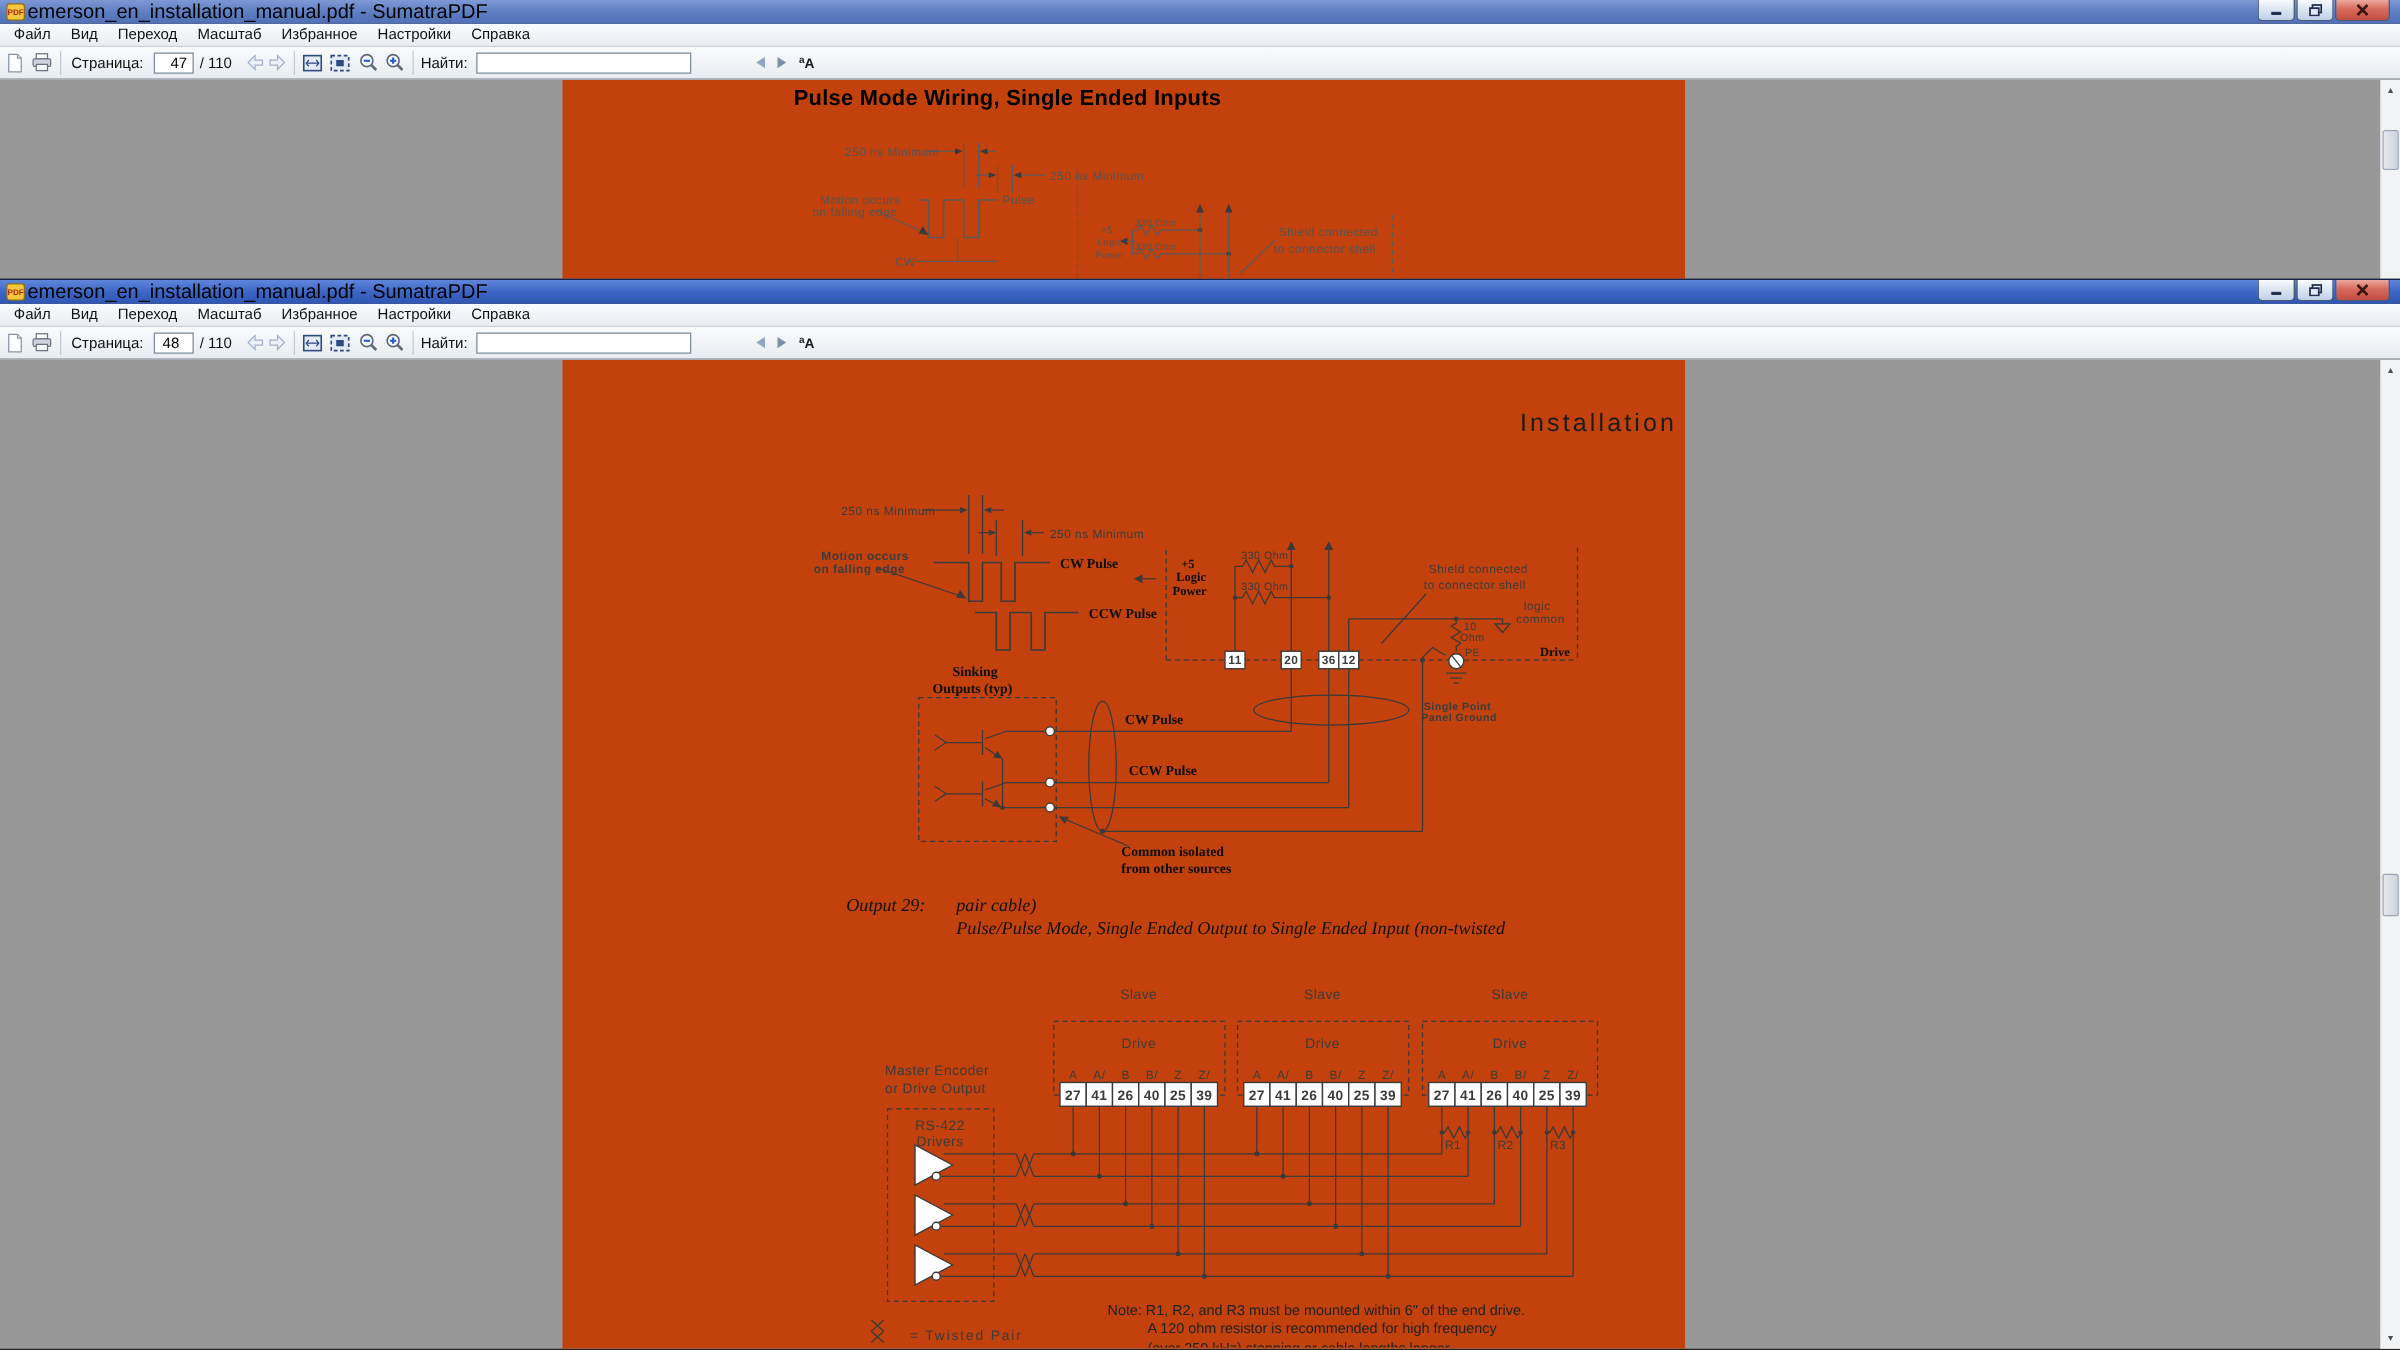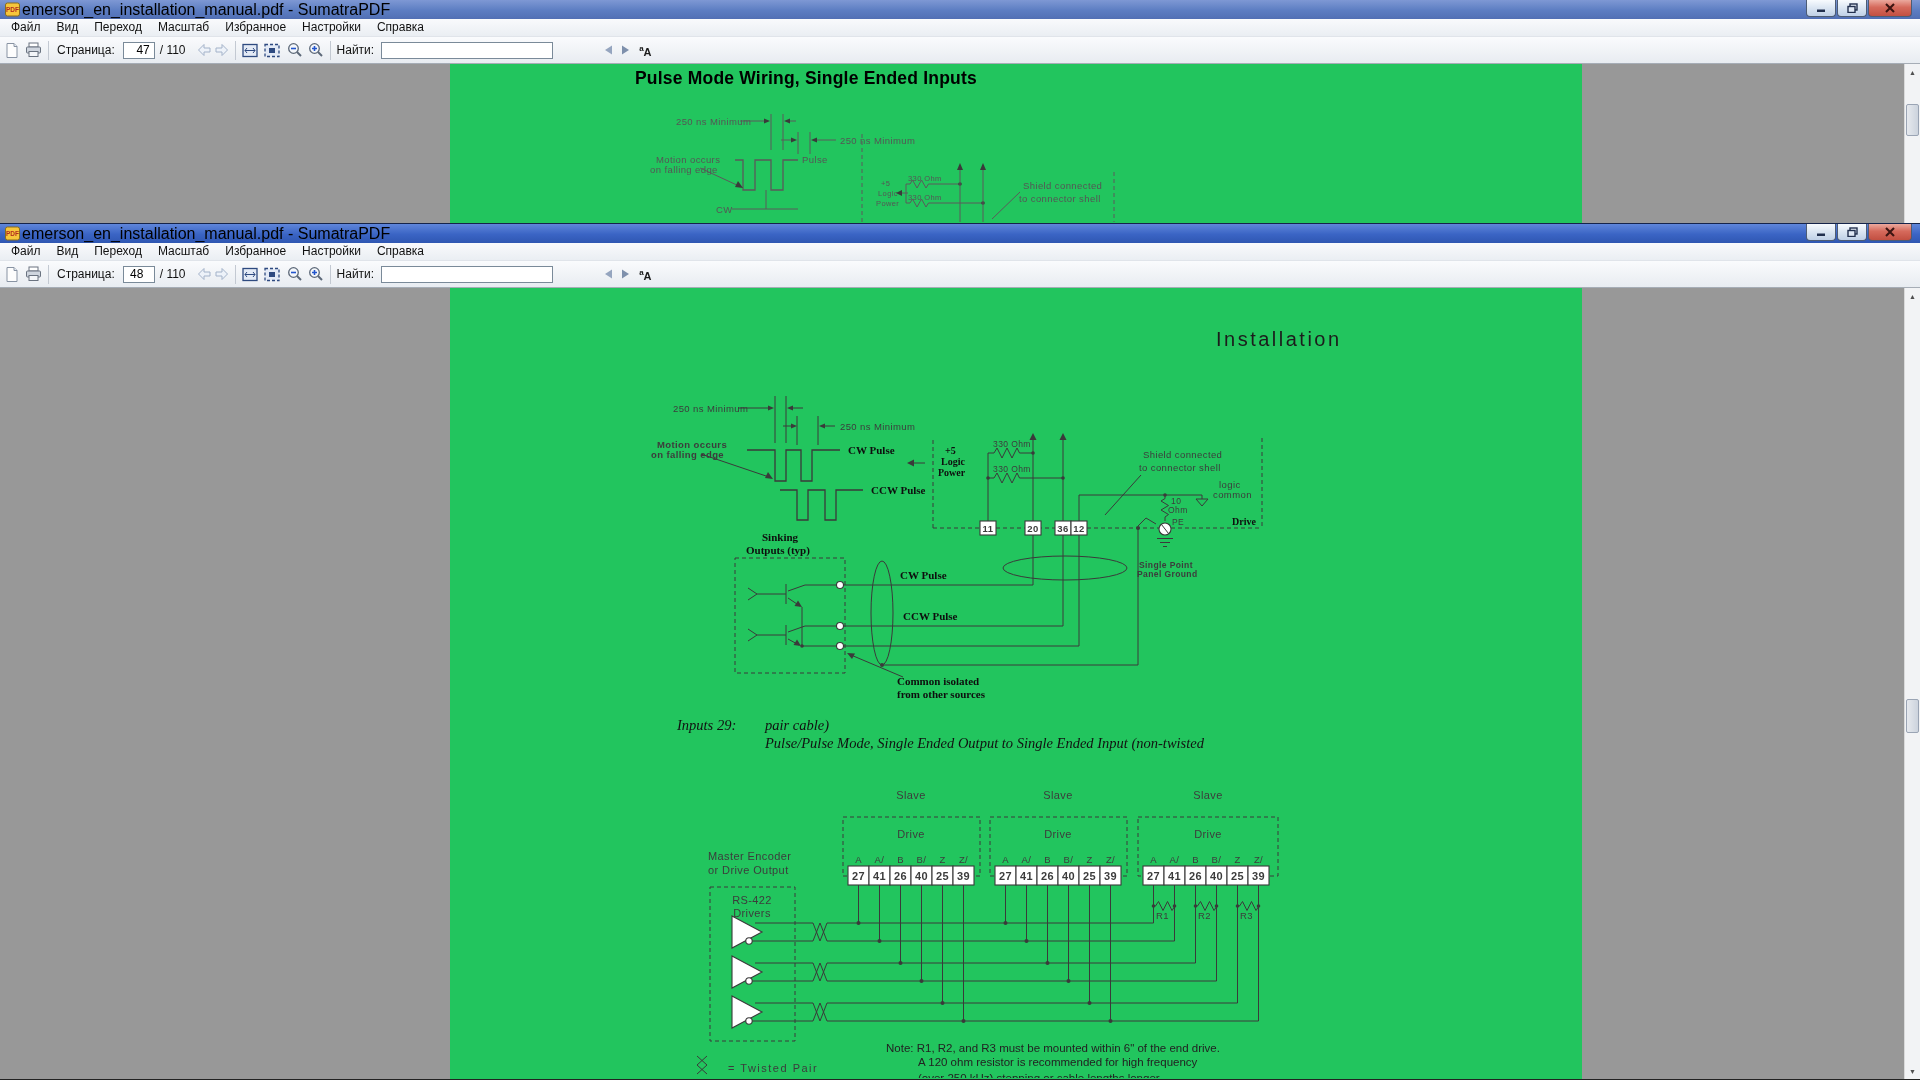--- a/index.html
+++ b/index.html
@@ -29,21 +29,21 @@
   .tico { display:flex; align-items:center; justify-content:center; }
   .inp { height:17px; border:1px solid #7a8a99; background:#fff; font:12px "Liberation Sans",sans-serif; }
   .inp-page { width:32px; text-align:right; padding-right:4px; }
   .inp-find { width:172px; padding-left:3px; }
   .mcase { font-size:11px; color:#1a1a1a; font-weight:bold; line-height:10px; }
   .mcase sup { font-size:8px; }
 
   .content { position:relative; background:#989898; overflow:hidden; }
   .content-top { height:159px; }
   .content-bot { height:791px; }
-  .page { position:absolute; left:450px; width:1132px; top:0; background:#22c55e; }
+  .page { position:absolute; left:450px; width:898px; top:0; background:#c2410c; }
   .page-top { height:159px; }
   .page-bot { height:791px; }
 
   .p47-heading { position:absolute; left:185px; top:4px; font-size:17.5px; font-weight:bold; color:#000; letter-spacing:0.2px; }
   .p48-header { position:absolute; left:766px; top:40px; font-size:20px; color:#1c1c1c; letter-spacing:2.5px; }
 
   .cap { position:absolute; left:227px; top:428px; width:640px; font:italic 14.5px "Liberation Serif",serif; color:#111; line-height:18px; }
   .cap-label { position:absolute; left:0; top:0; }
   .cap-body { margin-left:88px; }
 
@@ -468,21 +468,21 @@
           <text class="t-ser" x="265" y="191">CW Pulse</text>
           <text class="t-ser" x="268" y="232">CCW Pulse</text>
           <path class="ln" d="M268,289 L216,267"></path>
           <polygon class="ah" points="212,265 220,265.5 217,271"></polygon>
           <text class="t-ser" x="262" y="297">Common isolated</text>
           <text class="t-ser" x="262" y="310">from other sources</text>
         </g>
       </svg>
 
       <div class="cap">
-        <span class="cap-label">Inputs 29:</span>
+        <span class="cap-label">Output 29:</span>
         <div class="cap-body">
           <div>pair cable)</div>
           <div>Pulse/Pulse Mode, Single Ended Output to Single Ended Input (non-twisted</div>
         </div>
       </div>
 
       <svg style="position:absolute;left:240px;top:494px" width="610" height="296" viewBox="0 0 610 296">
         <g>
           <text class="t-cad" x="221" y="17" text-anchor="middle" style="font-size:11px">Slave</text>
           <rect class="ln ln-d" x="153" y="35" width="137" height="59"></rect>

